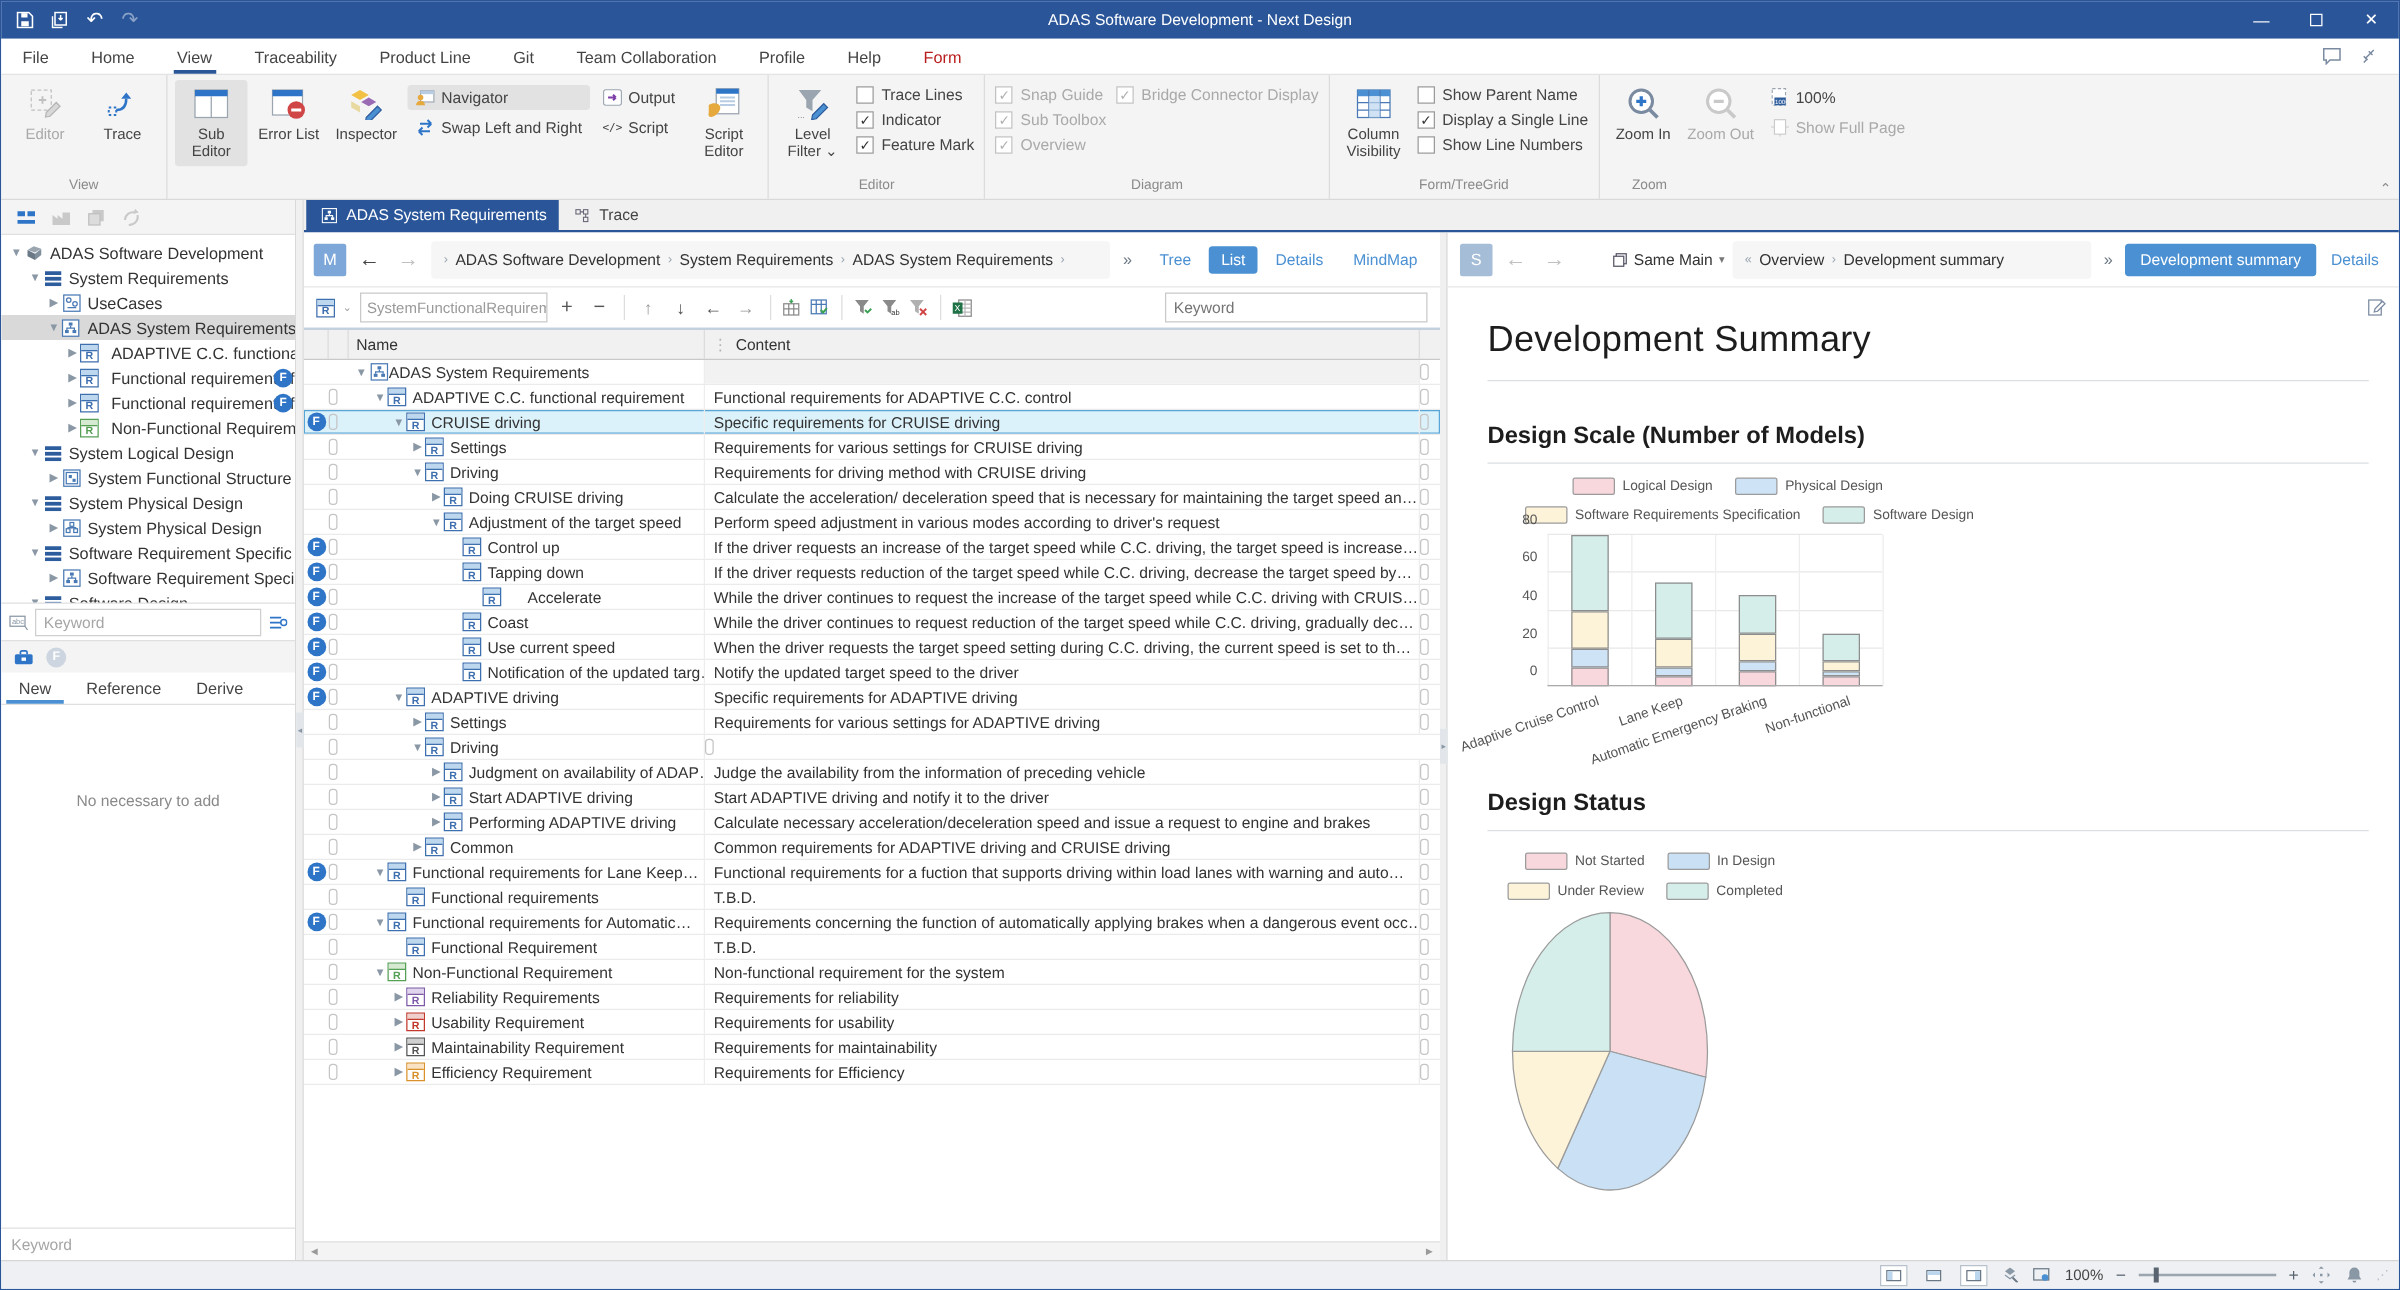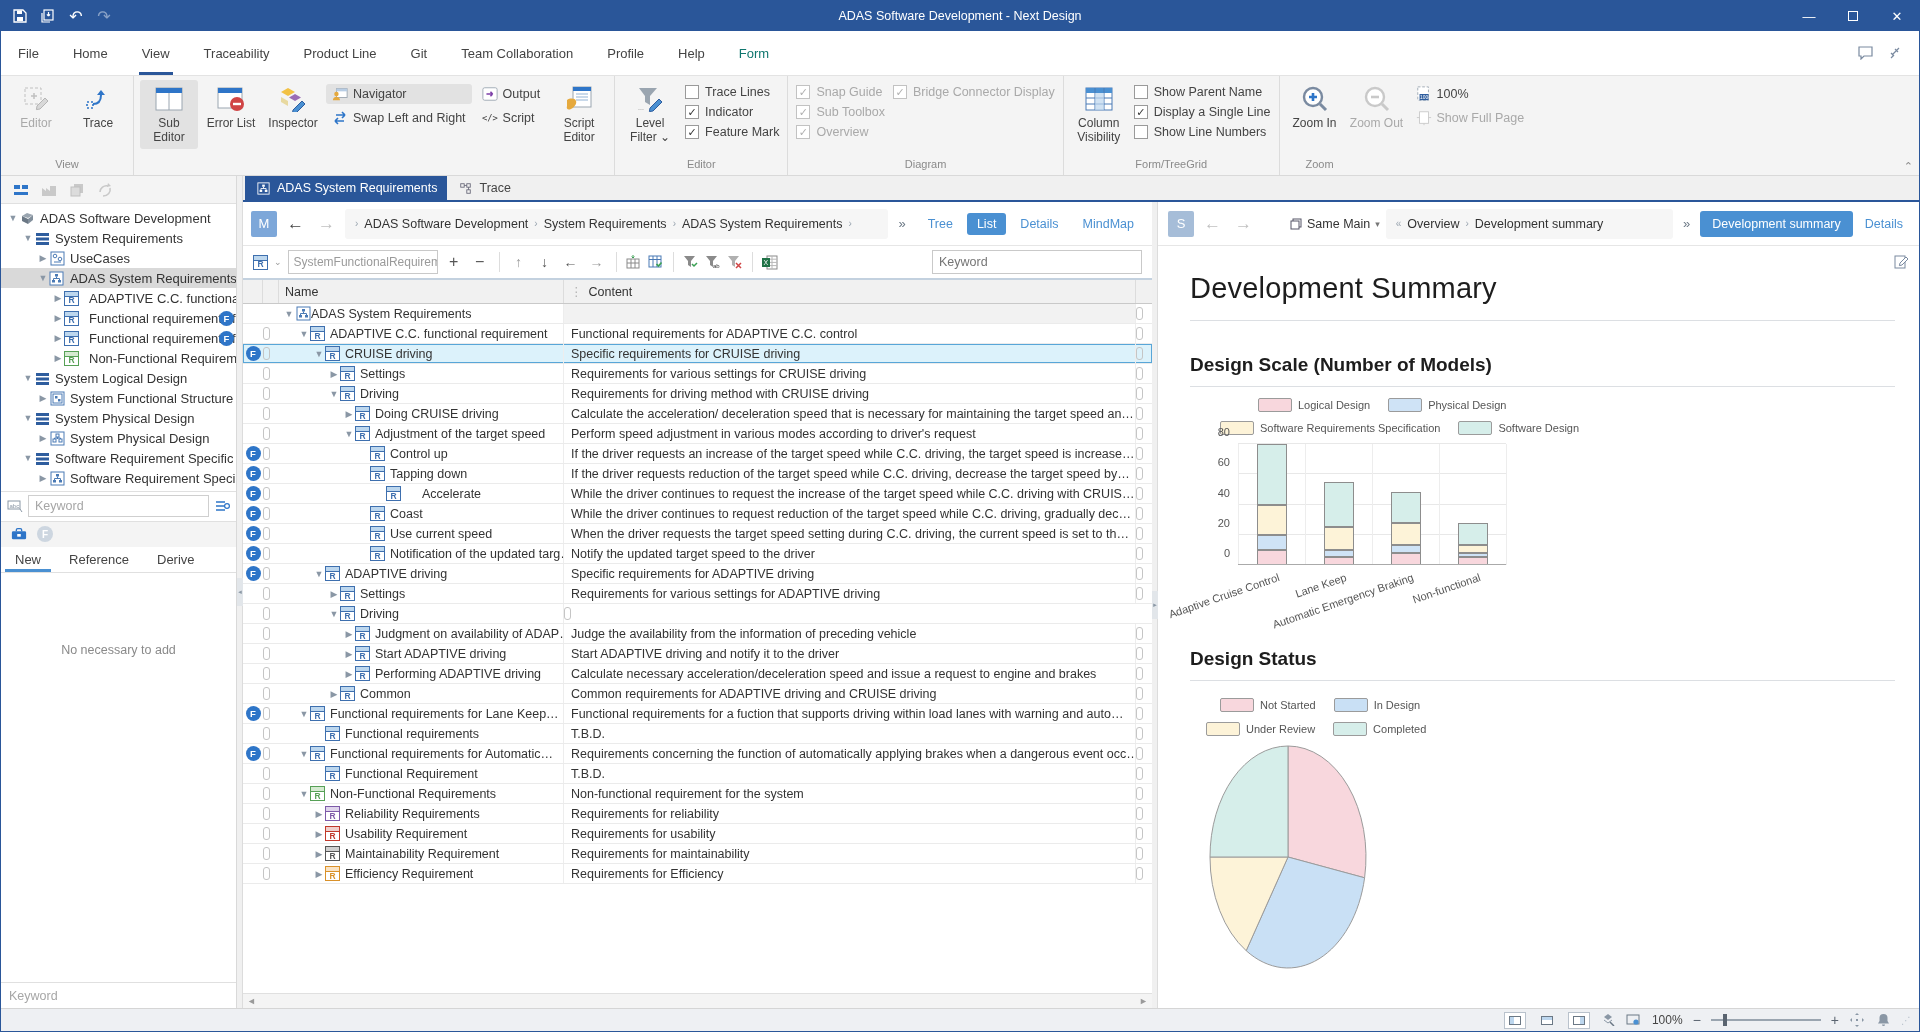--- a/index.html
+++ b/index.html
@@ -12,24 +12,24 @@
   .titlebar { height:30px; background:#2a5699; display:flex; align-items:center; color:#fff; flex:0 0 auto; }
   .qat { display:flex; align-items:center; gap:10px; padding-left:10px; width:220px; }
   .qat .ticon { width:18px; height:18px; display:flex; align-items:center; justify-content:center; font-size:15px; }
   .dim { opacity:.45; }
   .title-text { flex:1; text-align:center; font-size:12.5px; }
   .winbtns { display:flex; width:220px; justify-content:flex-end; }
   .winbtn { width:44px; height:30px; display:flex; align-items:center; justify-content:center; font-size:13px; }
   .maxglyph { width:10px; height:10px; border:1px solid #fff; }
 
   
-  .menubar { height:45px; background:#fff; display:flex; align-items:stretch; border-bottom:1px solid #e3e3e3; flex:0 0 auto; position:relative; }
+  .menubar { height:29px; background:#fff; display:flex; align-items:stretch; border-bottom:1px solid #e3e3e3; flex:0 0 auto; position:relative; }
   .menu-item { padding:0 17px; display:flex; align-items:center; font-size:13px; color:#444; position:relative; cursor:default; }
   .menu-item.active::after { content:""; position:absolute; left:14px; right:14px; bottom:0; height:3px; background:#2a5699; }
-  .menu-item.contextual { color:#0f766e; }
+  .menu-item.contextual { color:#b91c1c; }
   .menu-right { margin-left:auto; display:flex; align-items:center; gap:14px; padding-right:16px; color:#7a8aa0; }
 
   
   .ribbon { height:100px; background:#f4f4f4; border-bottom:1px solid #d9d9d9; display:flex; flex:0 0 auto; }
   .rgroup { display:flex; flex-direction:column; padding:4px 6px 0 6px; position:relative; }
   .rgroup + .rgroup { border-left:1px solid #dcdcdc; }
   .rgroup-body { flex:1; display:flex; align-items:flex-start; gap:4px; }
   .rgroup-label { height:20px; text-align:center; font-size:11px; color:#8a8a8a; line-height:18px; }
   .bigbtn { width:58px; display:flex; flex-direction:column; align-items:center; padding:4px 2px; border-radius:3px; font-size:12px; color:#444; text-align:center; line-height:1.15; }
   .bigbtn .bicon { width:30px; height:30px; display:flex; align-items:center; justify-content:center; margin-bottom:3px; }
@@ -1188,21 +1188,21 @@
                 </div>
               </div>
               <div class="trow">
                 <div class="col-badge"></div>
                 <div class="col-brk">
                   <span class="brk"></span>
                 </div>
                 <div class="col-name" style="padding-left: 19px;">
                   <span class="twisty">▼</span>
                   <span class="ricon" style="--rc: #56a056; --rb: #d5ead1;"></span>
-                  <span>Non-Functional Requirements</span>
+                  <span>Non-Functional Requirement</span>
                 </div>
                 <div class="col-content">Non-functional requirement for the system</div>
                 <div class="col-brk2">
                   <span class="brk"></span>
                 </div>
               </div>
               <div class="trow">
                 <div class="col-badge"></div>
                 <div class="col-brk">
                   <span class="brk"></span>

